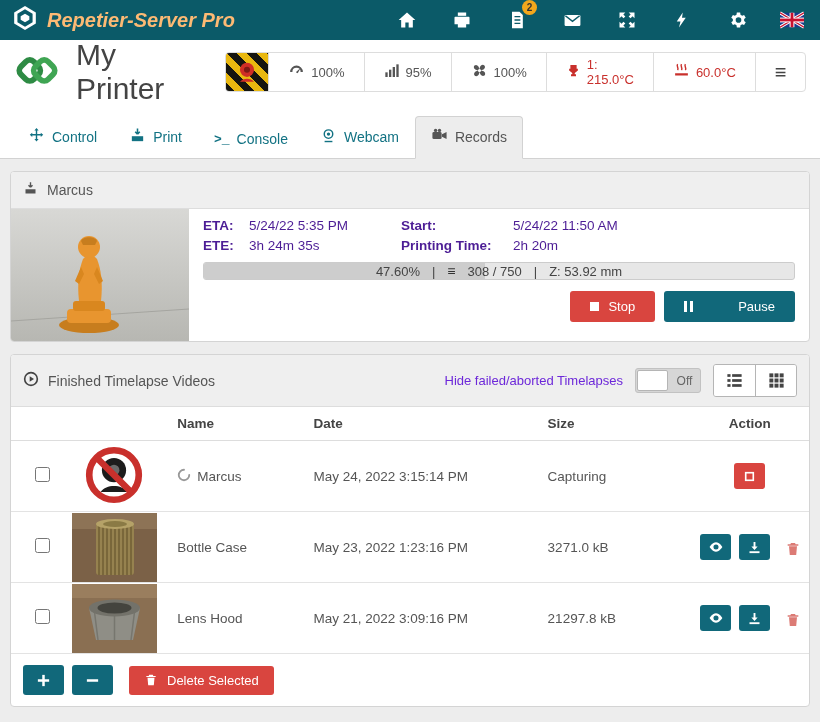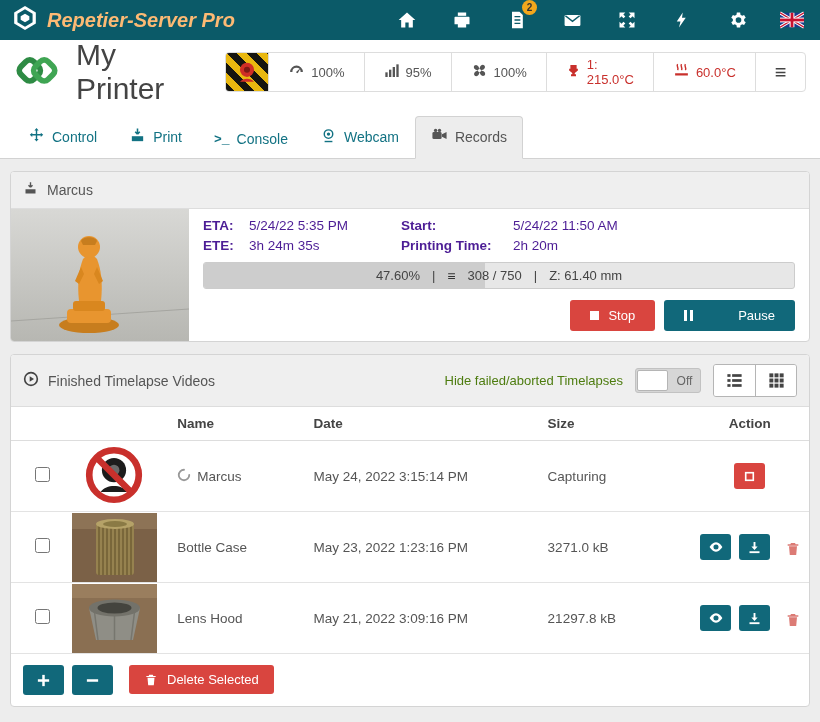--- a/index.html
+++ b/index.html
@@ -33,34 +33,34 @@
   
   .panel { margin: 12px 10px 0 10px; background: #fff; border: 1px solid #d4d4d4; border-radius: 4px; overflow: hidden; }
   .panel-heading { background: #efefef; border-bottom: 1px solid #ddd; padding: 9px 12px; font-size: 14px; color: #555; display: flex; align-items: center; gap: 9px; }
   
   .job-body { display: flex; }
   .job-thumb { width: 178px; height: 132px; flex: none; cursor: pointer; }
   .job-thumb svg { display: block; }
   .job-info { flex: 1; padding: 9px 14px 10px 14px; display: flex; flex-direction: column; }
   .info-grid { display: grid; grid-template-columns: 42px 148px 108px 1fr; column-gap: 4px; row-gap: 5px; font-size: 13.5px; color: #4c1d95; }
   .lbl { font-weight: bold; }
-  .progress { margin-top: 9px; height: 27px; background: #e7e7e7; border: 1px solid #ccc; border-radius: 3px; position: relative; overflow: hidden; }
+  .progress { margin-top: 9px; height: 18px; background: #e7e7e7; border: 1px solid #ccc; border-radius: 3px; position: relative; overflow: hidden; }
   .progress-fill { height: 100%; background: #cdcdcd; }
   .progress-text { position: absolute; inset: 0; display: flex; align-items: center; justify-content: center; gap: 12px; font-size: 13px; color: #444; }
   .layers-glyph { font-size: 14px; color: #333; }
   .job-actions { margin-top: 11px; display: flex; justify-content: flex-end; gap: 9px; }
   .btn { display: inline-flex; align-items: center; gap: 9px; border: none; border-radius: 3px; font-size: 13px; color: #fff; padding: 8px 20px; cursor: pointer; font-family: inherit; }
   .btn-red { background: #d9453f; }
   .btn-teal { background: #11687a; gap: 45px; }
   .stop-sq { width: 9px; height: 9px; background: #fff; display: inline-block; }
   .pause-bars { display: inline-flex; gap: 3px; }
   .pause-bars i { width: 3px; height: 11px; background: #fff; display: inline-block; }
   
   .tl-heading-right { margin-left: auto; display: flex; align-items: center; gap: 12px; }
-  .hide-label { font-size: 13px; color: #4d7c0f; }
+  .hide-label { font-size: 13px; color: #6d28d9; }
   .toggle { width: 66px; height: 25px; background: #d6d6d6; border: 1px solid #c2c2c2; border-radius: 3px; display: flex; align-items: center; cursor: pointer; }
   .toggle-knob { width: 31px; height: 21px; background: #fff; border: 1px solid #b5b5b5; border-radius: 2px; margin: 1px; }
   .toggle-label { flex: 1; text-align: center; font-size: 12px; color: #666; }
   .view-group { display: flex; border: 1px solid #b5b5b5; border-radius: 3px; overflow: hidden; }
   .view-btn { width: 41px; height: 31px; display: flex; align-items: center; justify-content: center; background: #fff; cursor: pointer; }
   .view-btn + .view-btn { border-left: 1px solid #b5b5b5; }
   table.tl { width: 100%; border-collapse: collapse; font-size: 13.5px; color: #555; }
   .tl th { font-weight: bold; color: #444; text-align: left; padding: 9px 8px; border-bottom: 1px solid #ddd; }
   .tl th.center { text-align: center; }
   .tl td { border-bottom: 1px solid #e3e3e3; vertical-align: middle; padding: 0 8px; }
@@ -71,21 +71,21 @@
   .thumb svg { display: block; }
   .name-cell { width: 140px; }
   .date-cell { width: 246px; }
   .size-cell { width: 156px; margin-left: 40px; }
   .act-cell { text-align: center; white-space: nowrap; }
   .name-wrap { display: inline-flex; align-items: center; gap: 6px; }
   .act-btn { display: inline-flex; align-items: center; justify-content: center; width: 31px; height: 26px; border-radius: 3px; background: #11687a; border: none; cursor: pointer; margin: 0 2px; }
   .act-btn.red { background: #d9453f; }
   .trash-btn { background: none; border: none; cursor: pointer; margin-left: 9px; vertical-align: middle; }
   input[type=checkbox] { width: 15px; height: 15px; cursor: pointer; }
-  .tl-footer { padding: 11px 12px; display: flex; align-items: flex-start; gap: 6px; }
+  .tl-footer { padding: 11px 12px; display: flex; align-items: center; gap: 6px; }
   .sq-btn { width: 41px; height: 30px; background: #11687a; border: none; border-radius: 3px; display: flex; align-items: center; justify-content: center; cursor: pointer; }
   .sq-btn + .sq-btn { margin-left: 2px; }
   .del-btn { margin-left: 10px; padding: 7px 15px; }
 </style>
 </head>
 <body>
 
 <div class="navbar">
   <span>
     <svg viewBox="0 0 24 24" width="26" height="26">
@@ -310,21 +310,21 @@
         <span>2h 20m</span>
       </div>
       <div class="progress">
         <div class="progress-fill" style="width: 47.6%;"></div>
         <div class="progress-text">
           <span>47.60%</span>
           <span>|</span>
           <span class="layers-glyph">≡</span>
           <span>308 / 750</span>
           <span>|</span>
-          <span>Z: 61.40 mm</span>
+          <span>Z: 53.92 mm</span>
         </div>
       </div>
       <div class="job-actions">
         <button class="btn btn-red">
           <span class="stop-sq"></span>
           <span>Stop</span>
         </button>
         <button class="btn btn-teal">
           <span class="pause-bars">
               <i></i>

